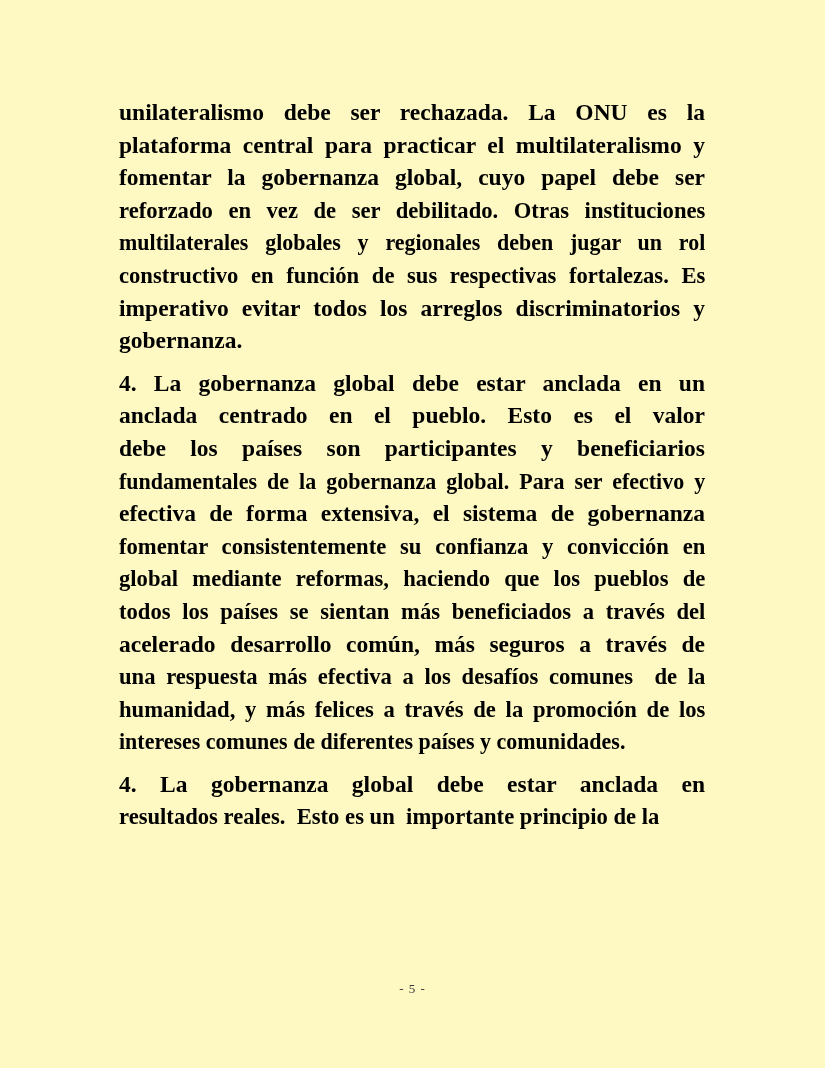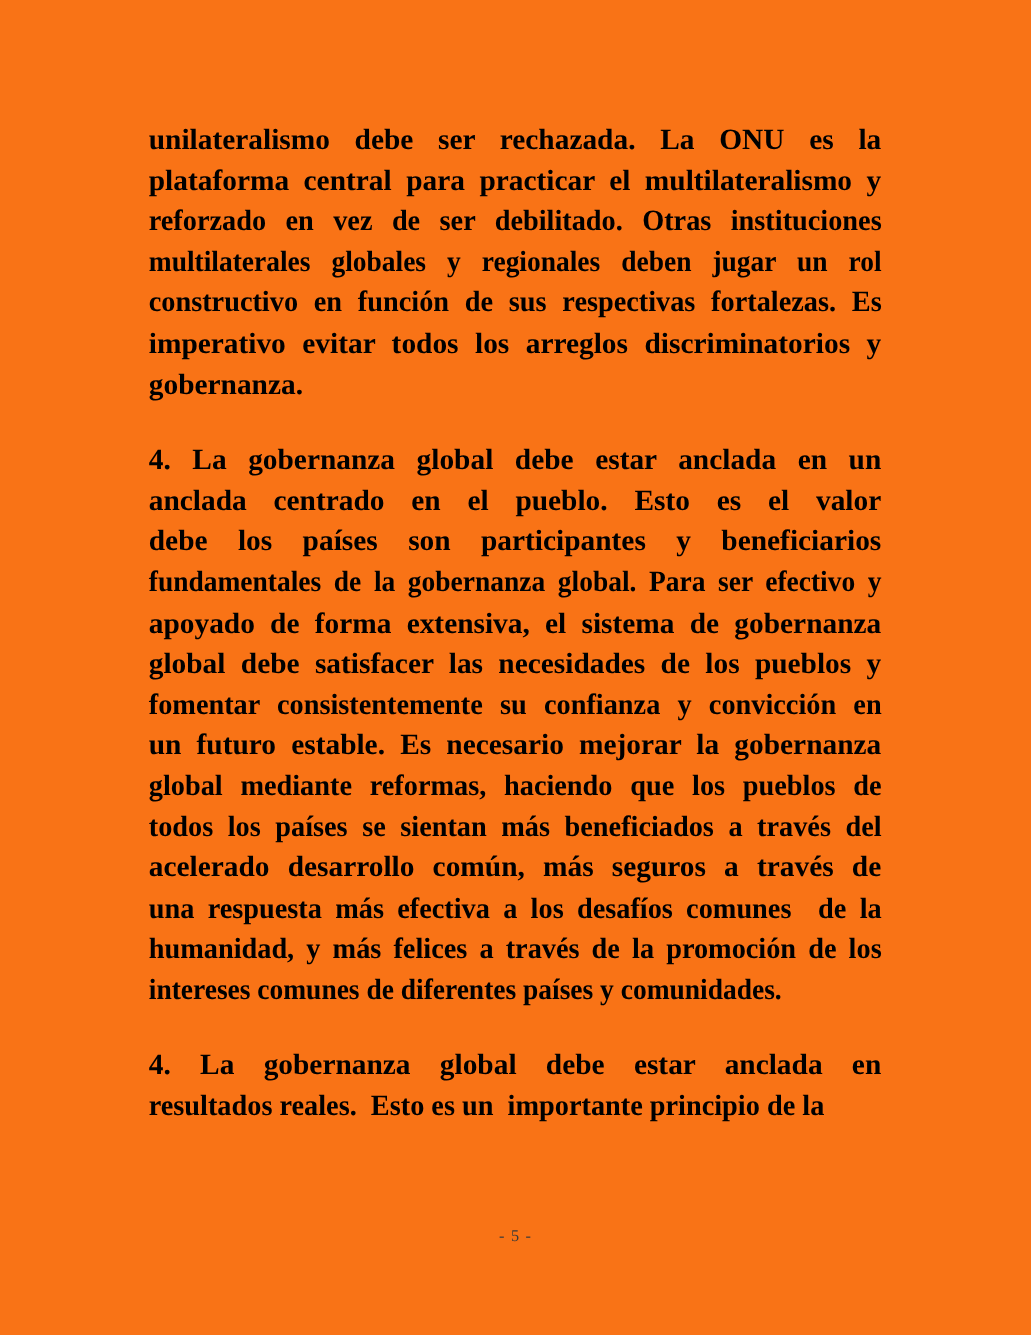--- a/index.html
+++ b/index.html
@@ -10,21 +10,21 @@
 
   body {
     font-family: "Liberation Serif", "DejaVu Serif", serif;
     color: #000000;
   }
 
   #page {
     position: relative;
     width: 825px;
     height: 1068px;
-    background: #f97316;
+    background: #fef9c3;
     overflow: hidden;
     margin: 0 auto;
   }
 
   #text-column {
     position: absolute;
     left: 119px;
     top: 96px;
     width: 586px;
   }
@@ -34,21 +34,21 @@
     font-weight: bold;
     font-size: 23.5px;
     line-height: 32.6px;
     text-align: justify;
     text-align-last: left;
     letter-spacing: 0;
     word-spacing: 0;
   }
 
   .para + .para {
-    margin-top: 28px;
+    margin-top: 10px;
   }
 
   
   .line {
     display: block;
     text-align: justify;
     text-align-last: justify;
     white-space: pre-wrap;
   }
 
@@ -86,36 +86,35 @@
 </head>
 <body>
 
 <div id="page">
 
   <div id="text-column">
 
     <p class="para">
       <span class="line">unilateralismo debe ser rechazada. La ONU es la</span>
       <span class="line">plataforma central para practicar el multilateralismo y</span>
+      <span class="line">fomentar la gobernanza global, cuyo papel debe ser</span>
       <span class="line condensed-soft">reforzado en vez de ser debilitado. Otras instituciones</span>
       <span class="line condensed">multilaterales globales y regionales deben jugar un rol</span>
       <span class="line condensed-soft">constructivo en función de sus respectivas fortalezas. Es</span>
       <span class="line">imperativo evitar todos los arreglos discriminatorios y</span>
       <span class="line last">gobernanza.</span>
     </p>
 
     <p class="para">
       <span class="line">4. La gobernanza global debe estar anclada en un</span>
       <span class="line">anclada centrado en el pueblo. Esto es el valor</span>
       <span class="line">debe los países son participantes y beneficiarios</span>
       <span class="line condensed">fundamentales de la gobernanza global. Para ser efectivo y</span>
-      <span class="line">apoyado de forma extensiva, el sistema de gobernanza</span>
-      <span class="line">global debe satisfacer las necesidades de los pueblos y</span>
+      <span class="line">efectiva de forma extensiva, el sistema de gobernanza</span>
       <span class="line condensed-soft">fomentar consistentemente su confianza y convicción en</span>
-      <span class="line">un futuro estable. Es necesario mejorar la gobernanza</span>
       <span class="line condensed-soft">global mediante reformas, haciendo que los pueblos de</span>
       <span class="line condensed-soft">todos los países se sientan más beneficiados a través del</span>
       <span class="line">acelerado desarrollo común, más seguros a través de</span>
       <span class="line condensed-soft">una respuesta más efectiva a los desafíos comunes  de la</span>
       <span class="line condensed-soft">humanidad, y más felices a través de la promoción de los</span>
       <span class="line last condensed">intereses comunes de diferentes países y comunidades.</span>
     </p>
 
     <p class="para">
       <span class="line">4. La gobernanza global debe estar anclada en</span>

